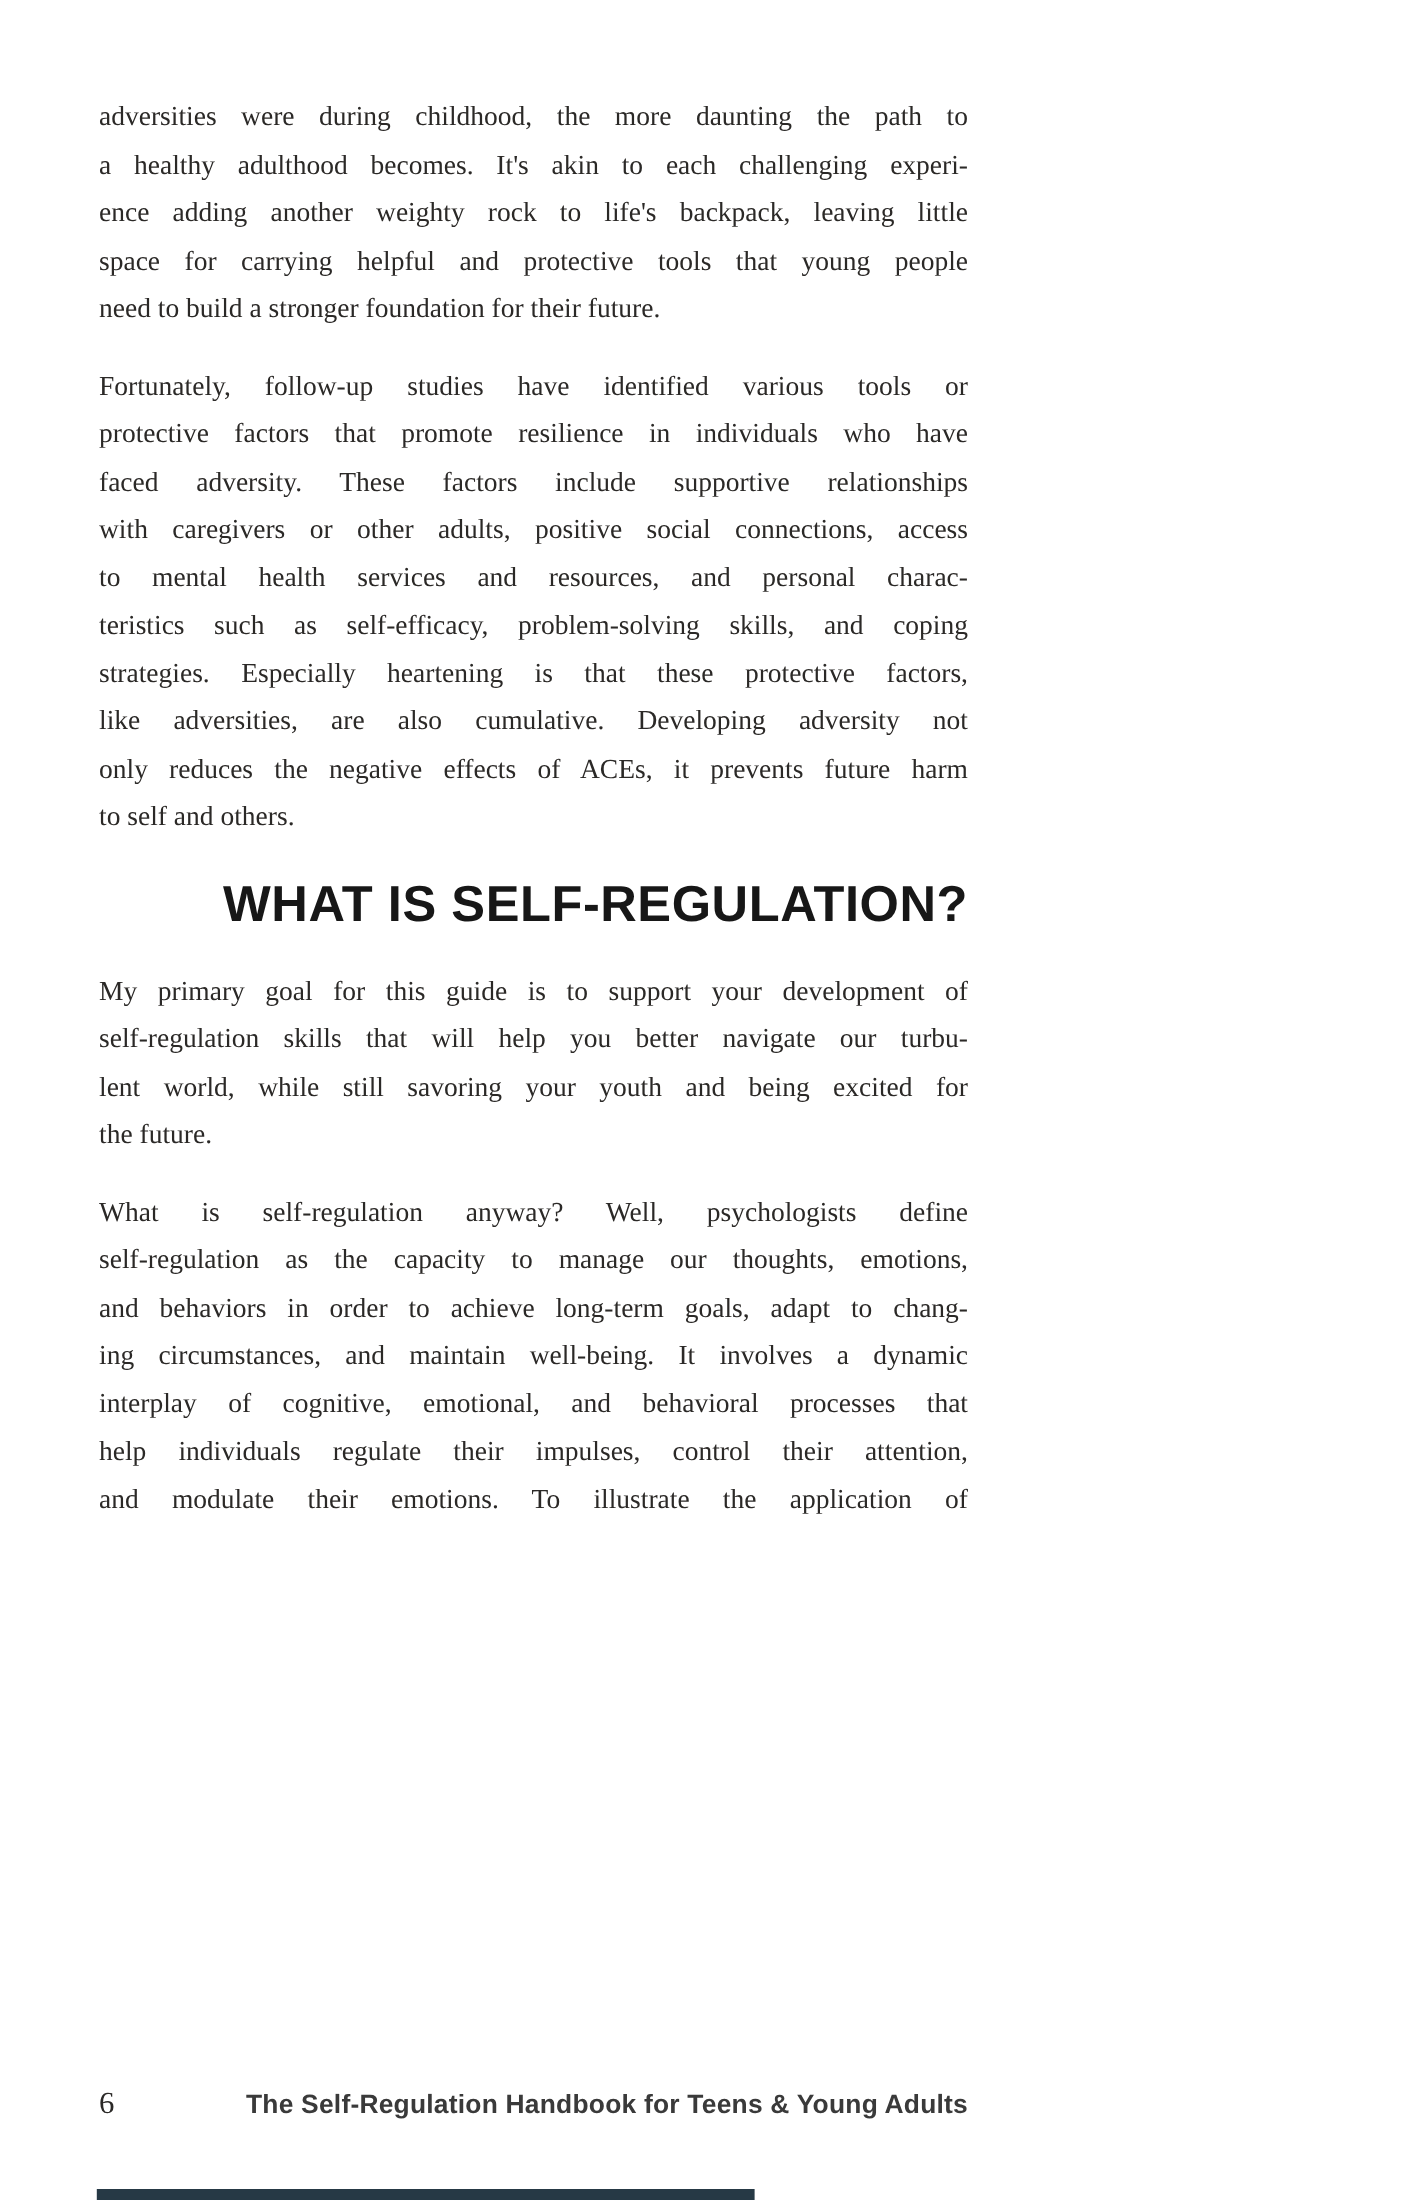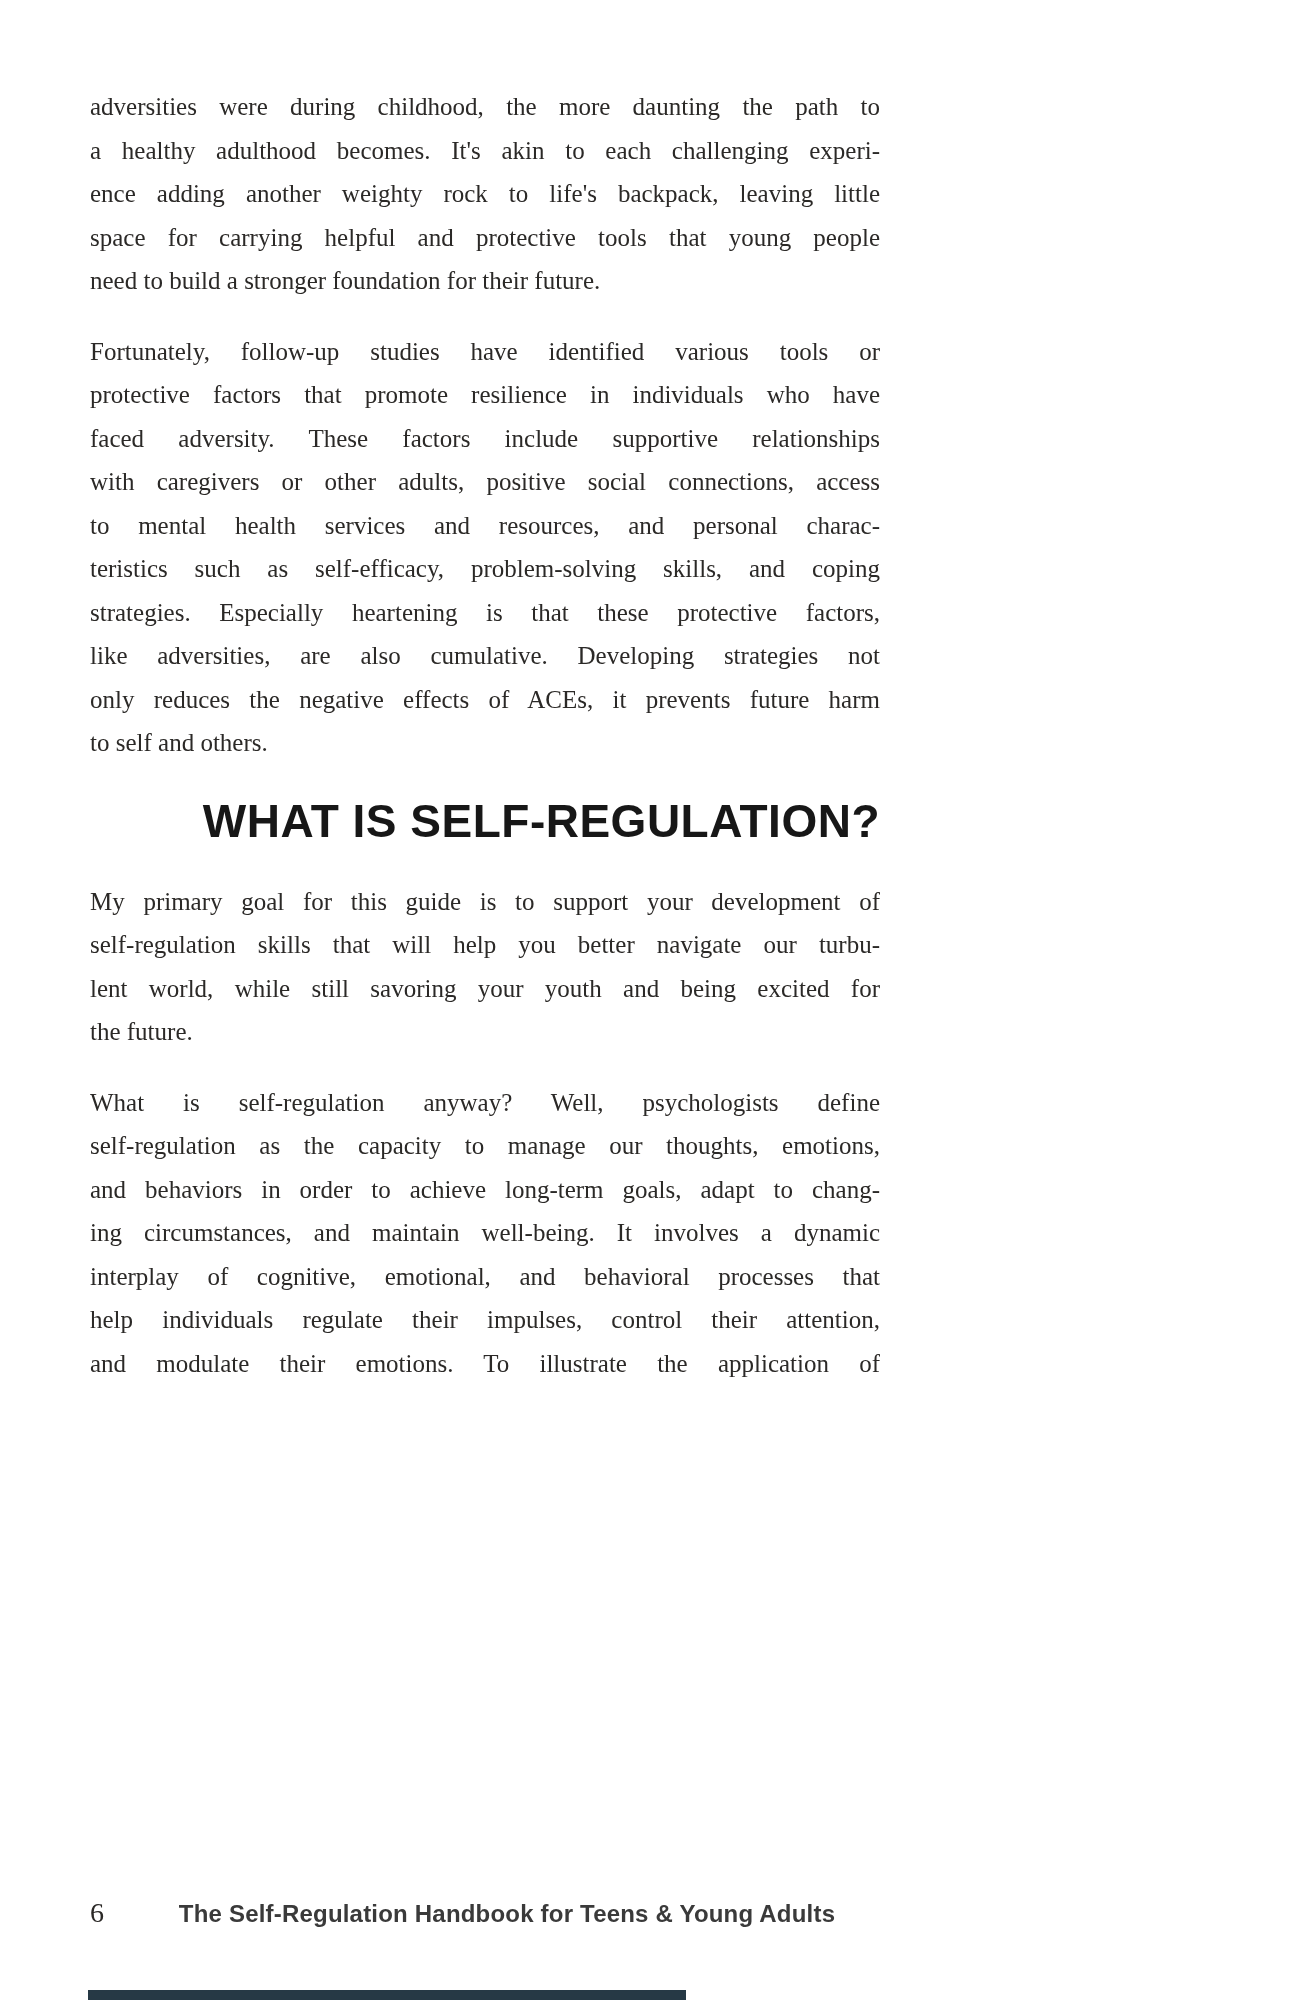--- a/index.html
+++ b/index.html
@@ -60,21 +60,21 @@
     color: #2b2927;
     flex: 0 0 auto;
   }
   .footer-title {
     font-family: "Liberation Sans", "DejaVu Sans", sans-serif;
     font-weight: 700;
     font-size: 24px;
     letter-spacing: 0.2px;
     color: #3a3a3a;
     flex: 1 1 auto;
-    text-align: center;
+    text-align: right;
     padding-left: 30px;
   }
   .bottom-bar {
     position: absolute;
     left: 88px;
     bottom: 0;
     width: 598px;
     height: 10px;
     background: #263945;
   }
@@ -93,21 +93,21 @@
         <div class="line last">need to build a stronger foundation for their future.</div>
       </div>
       <div class="paragraph">
         <div class="line">Fortunately, follow-up studies have identified various tools or</div>
         <div class="line">protective factors that promote resilience in individuals who have</div>
         <div class="line">faced adversity. These factors include supportive relationships</div>
         <div class="line">with caregivers or other adults, positive social connections, access</div>
         <div class="line">to mental health services and resources, and personal charac-</div>
         <div class="line">teristics such as self-efficacy, problem-solving skills, and coping</div>
         <div class="line">strategies. Especially heartening is that these protective factors,</div>
-        <div class="line">like adversities, are also cumulative. Developing strategies not</div>
+        <div class="line">like adversities, are also cumulative. Developing adversity not</div>
         <div class="line">only reduces the negative effects of ACEs, it prevents future harm</div>
         <div class="line last">to self and others.</div>
       </div>
       <div class="heading">WHAT IS SELF-REGULATION?</div>
       <div class="paragraph">
         <div class="line">My primary goal for this guide is to support your development of</div>
         <div class="line">self-regulation skills that will help you better navigate our turbu-</div>
         <div class="line">lent world, while still savoring your youth and being excited for</div>
         <div class="line last">the future.</div>
       </div>

